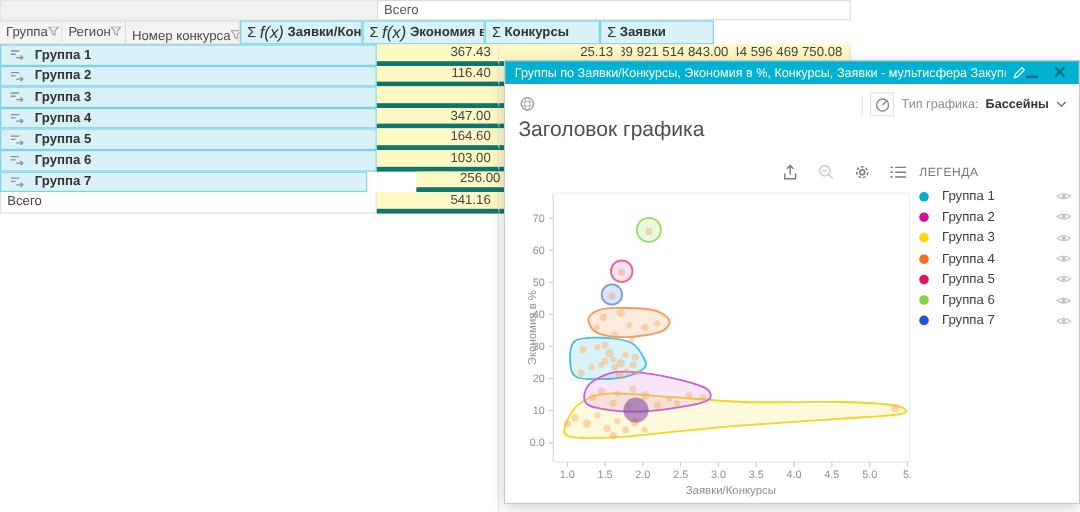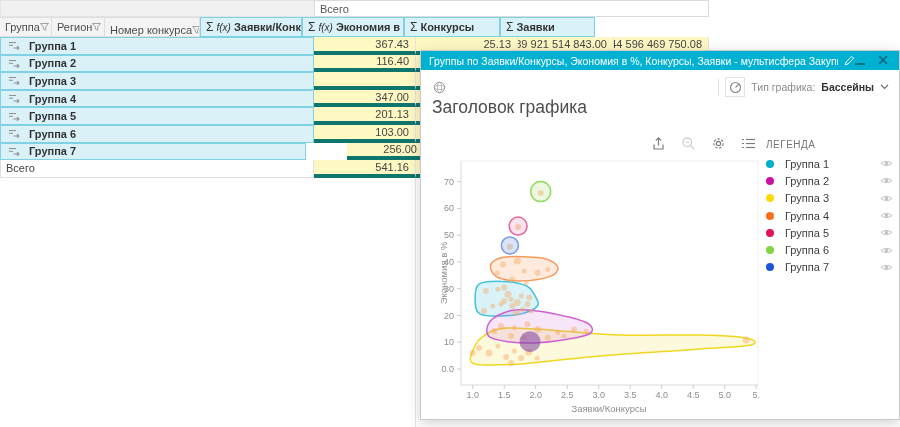--- a/index.html
+++ b/index.html
@@ -11,21 +11,21 @@
   
   #pivot{position:absolute;left:0;top:0;width:710px;font-size:11px;color:#444;}
   .prow{display:flex;}
   .c{box-sizing:border-box;display:flex;align-items:center;padding:0 5px;overflow:hidden;white-space:nowrap;}
   .corner{height:17px;background:#f1f1f1;border:1px solid #e4e4e4;border-right:none;}
   .totalh{height:17px;background:#fff;border:1px solid #dcdcdc;color:#555;padding-left:5px;}
   .dimh{height:20px;background:#f4f4f4;border:1px solid #dedede;border-left:none;color:#4d4d4d;}
   .dimh .flt{margin-left:auto;}
   .valh{height:20px;background:#d9f1f8;border:1px solid #7ed2e3;color:#333;}
   .valh .sg{font-size:12px;margin-right:3px;}
-  .valh .fx{font-style:italic;font-size:10px;margin-right:3px;color:#333;}
+  .valh .fx{font-style:italic;font-size:14px;margin-right:3px;color:#333;}
   .valh .vl{font-weight:700;}
   .rl{height:17.6px;background:#daf1f8;border:1px solid #7ed2e3;}
   .rl.grp{font-weight:700;color:#333;}
   .rl .exp{margin:0 8px 0 2px;display:inline-flex;}
   .rl.tot{background:#fff;border:1px solid #e0e0e0;border-top:none;font-weight:400;color:#444;}
   .vc{height:17.6px;background:#fef9c3;border-right:1px solid #e6e6e6;border-bottom:4px solid #0f766e;justify-content:flex-end;padding-right:6px;color:#444;}
   #col-sep{position:absolute;left:415px;top:178px;width:1px;height:249px;background:#e7e7e7;}
   
   #dialog{
     position:absolute;left:420px;top:50px;width:480px;height:370px;box-sizing:border-box;
@@ -175,21 +175,21 @@
           <span class="exp">
             <svg width="13" height="9" viewBox="0 0 13 9">
               <g stroke="#8f8f8f" stroke-width="1.1" fill="none">
                 <path d="M1 1.5h7M1 4.2h4"></path>
                 <path d="M5.5 7h5.5M9 5.2L11 7 9 8.8"></path>
               </g>
             </svg>
           </span>
           <span>Группа 5</span>
         </div>
-        <div class="c vc" style="width: 102px;">201.13</div>
+        <div class="c vc" style="width: 102px;">164.60</div>
         <div class="c vc" style="width: 102px;"></div>
         <div class="c vc" style="width: 96px;"></div>
         <div class="c vc" style="width: 95px;"></div>
       </div>
       <div class="prow">
         <div class="c rl grp" style="width: 314px;">
           <span class="exp">
             <svg width="13" height="9" viewBox="0 0 13 9">
               <g stroke="#8f8f8f" stroke-width="1.1" fill="none">
                 <path d="M1 1.5h7M1 4.2h4"></path>

